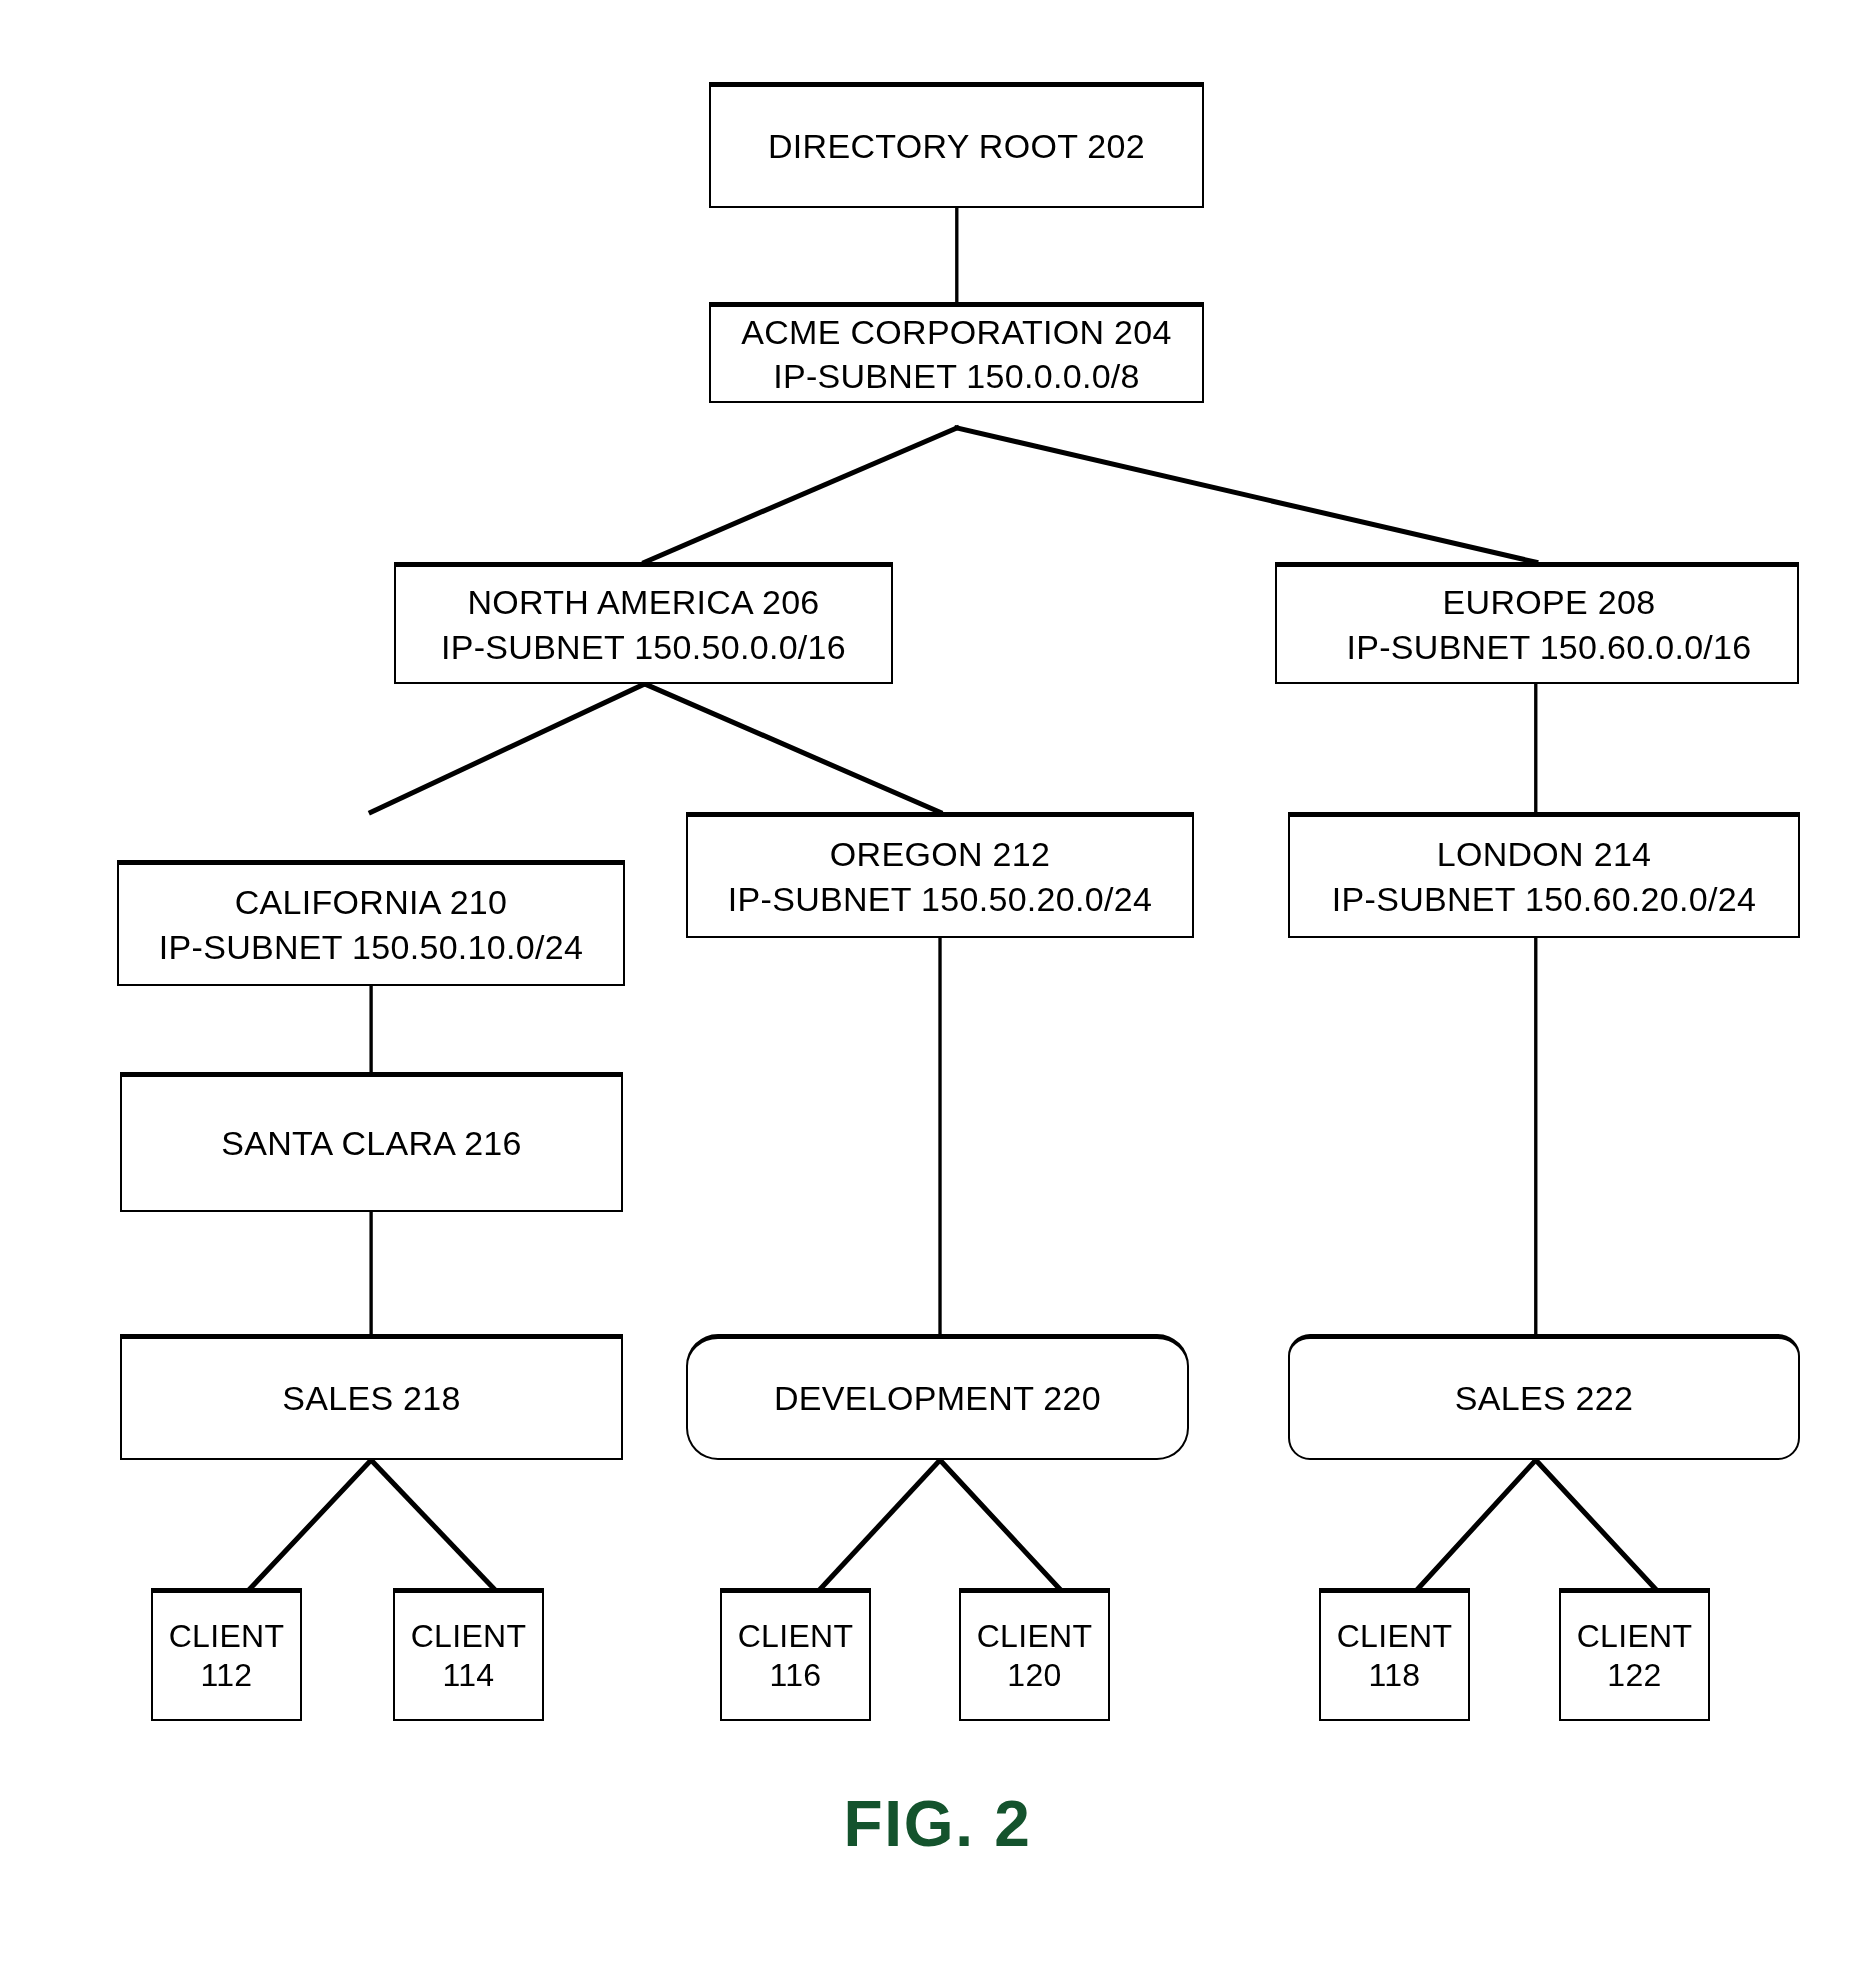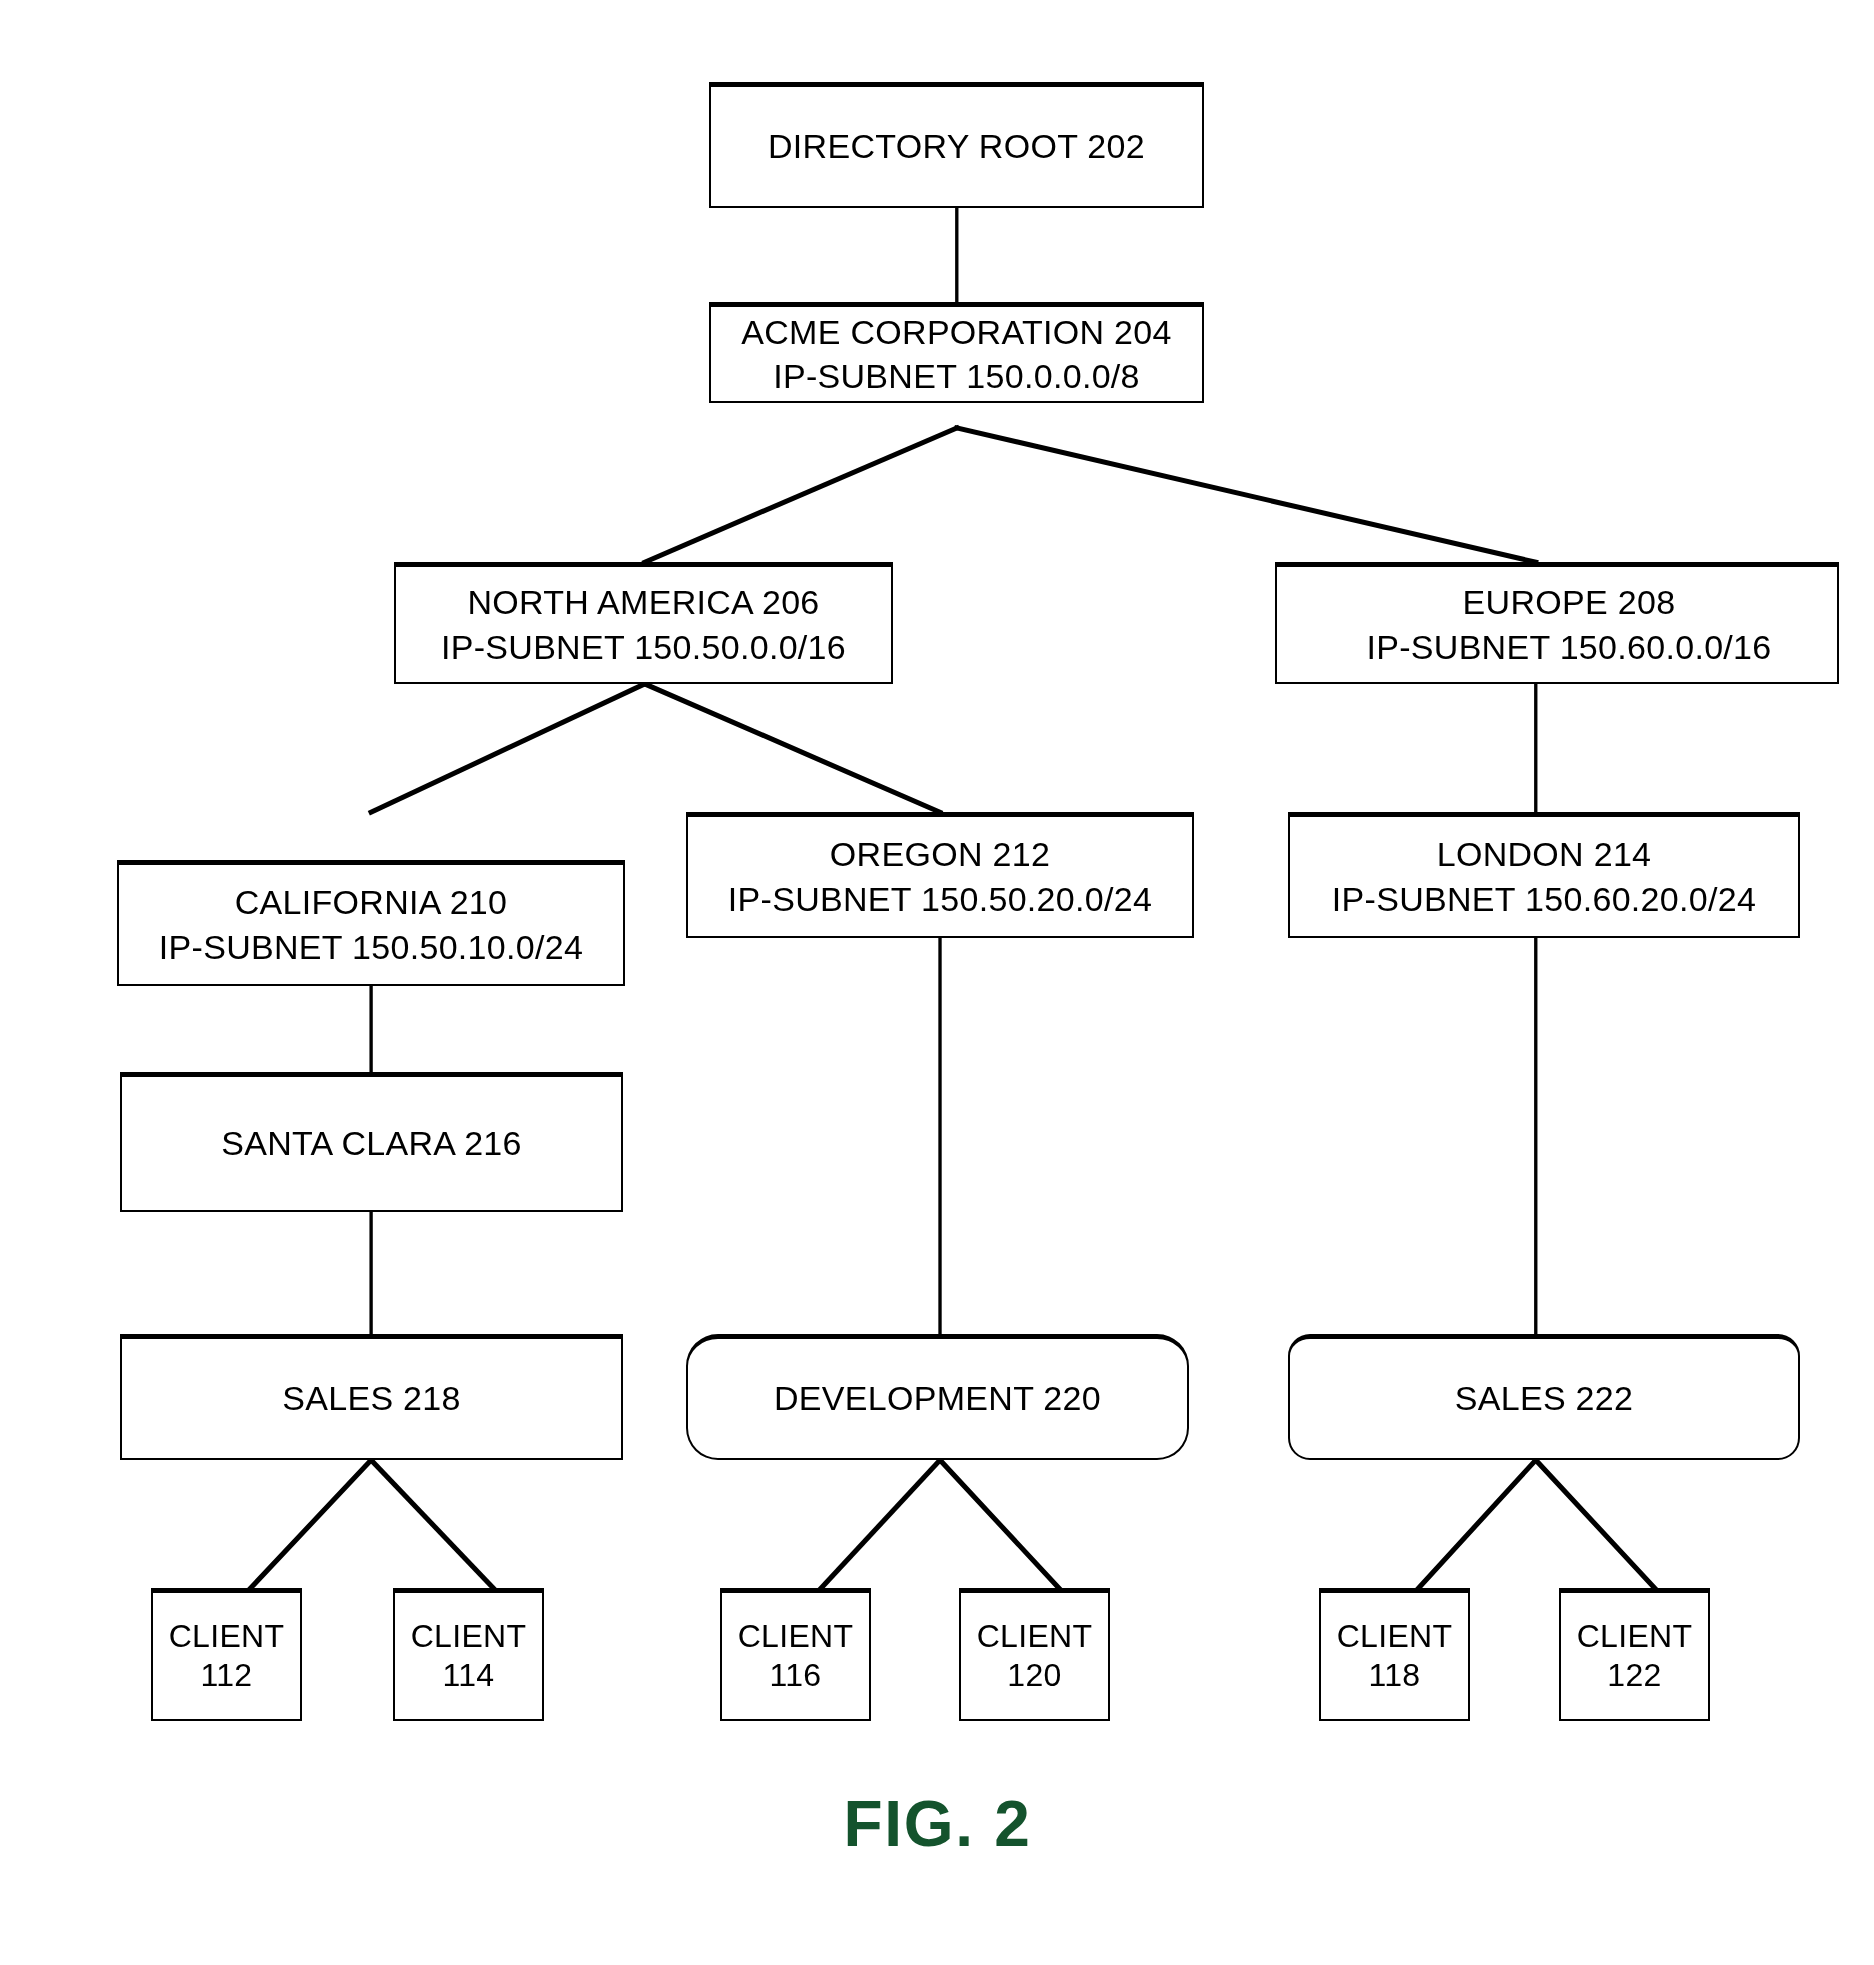--- a/index.html
+++ b/index.html
@@ -84,21 +84,21 @@
         <span class="ln">DIRECTORY ROOT 202</span>
       </div>
       <div class="node big" style="left: 709px; top: 302px; width: 495px; height: 101px;">
         <span class="ln">ACME CORPORATION 204</span>
         <span class="ln">IP-SUBNET 150.0.0.0/8</span>
       </div>
       <div class="node big" style="left: 394px; top: 562px; width: 499px; height: 122px;">
         <span class="ln">NORTH AMERICA 206</span>
         <span class="ln">IP-SUBNET 150.50.0.0/16</span>
       </div>
-      <div class="node big" style="left: 1275px; top: 562px; width: 564px; height: 122px; padding-left: 24px;">
+      <div class="node big" style="left: 1275px; top: 562px; width: 524px; height: 122px; padding-left: 24px;">
         <span class="ln">EUROPE 208</span>
         <span class="ln">IP-SUBNET 150.60.0.0/16</span>
       </div>
       <div class="node big" style="left: 117px; top: 812px; width: 508px; height: 126px; margin-top: 48px;">
         <span class="ln">CALIFORNIA 210</span>
         <span class="ln">IP-SUBNET 150.50.10.0/24</span>
       </div>
       <div class="node big" style="left: 686px; top: 812px; width: 508px; height: 126px;">
         <span class="ln">OREGON 212</span>
         <span class="ln">IP-SUBNET 150.50.20.0/24</span>

